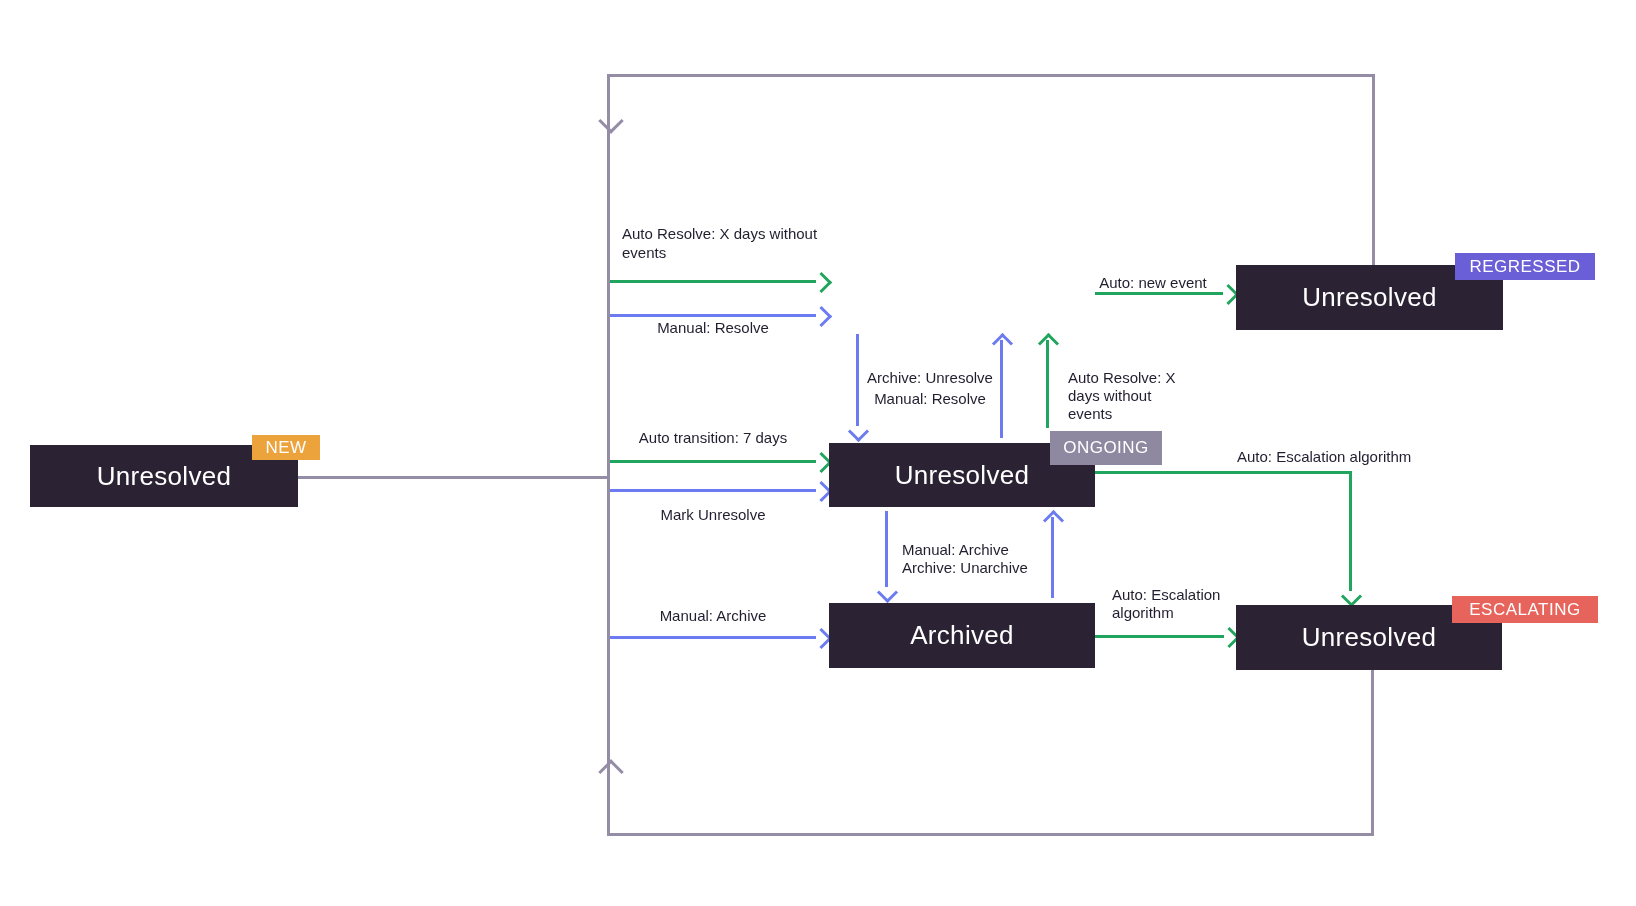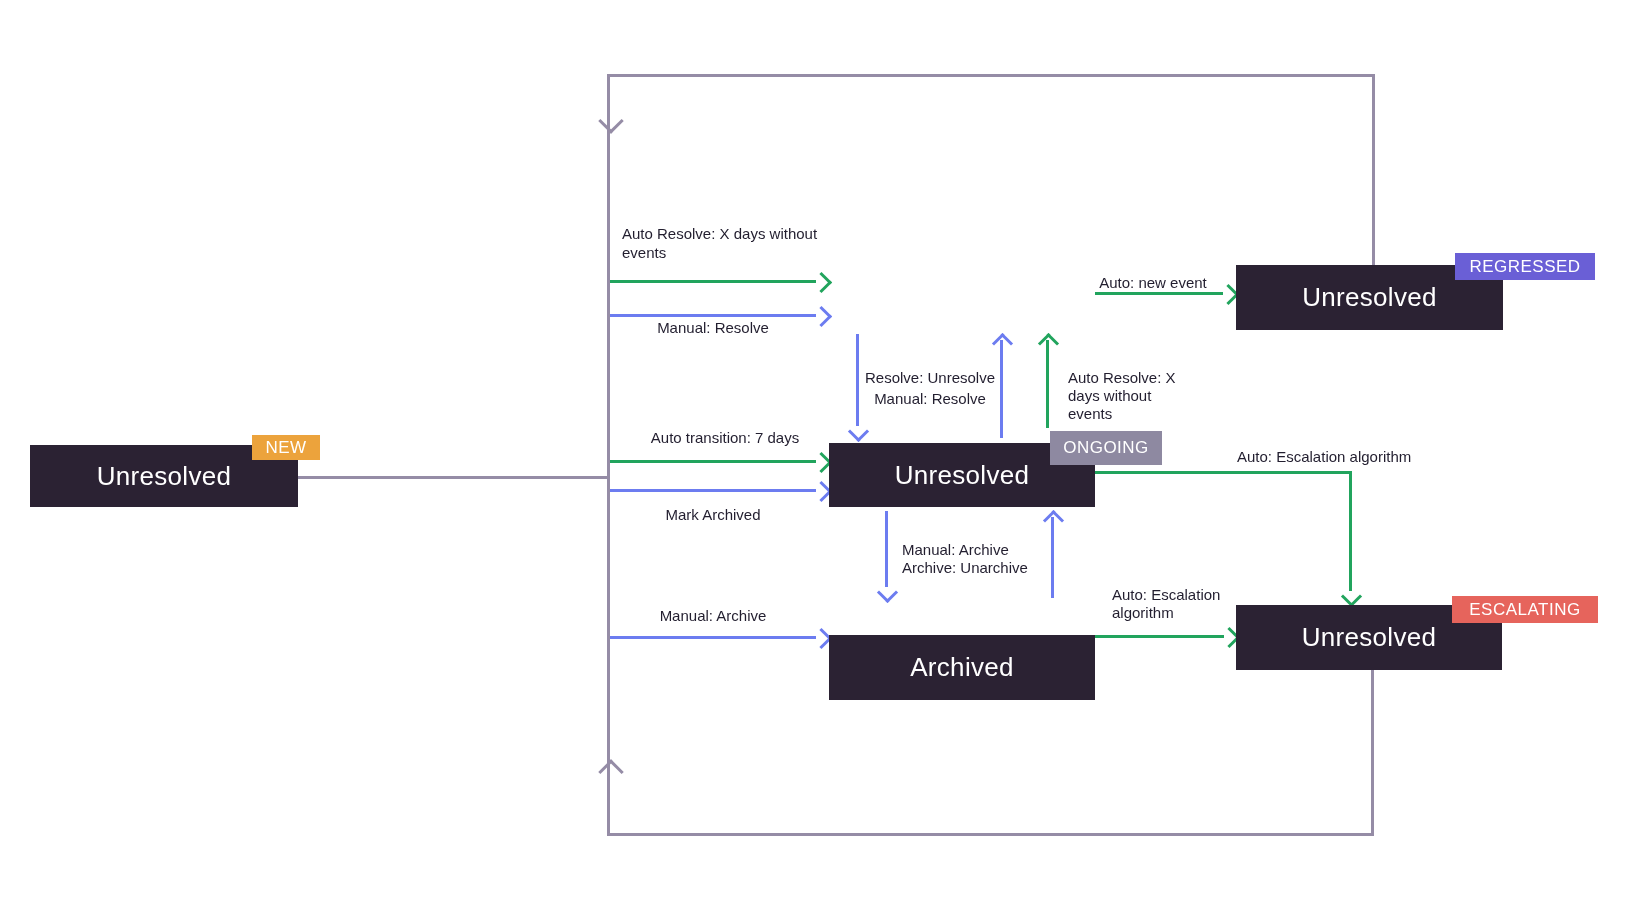--- a/index.html
+++ b/index.html
@@ -50,34 +50,34 @@
   <span class="chev green-c dir-right" style="left:814px;top:275px;"></span>
   <div class="line blue-l" style="left:610px;top:314px;width:206px;height:3px;"></div>
   <span class="chev blue-c dir-right" style="left:814px;top:309px;"></span>
   <div class="lbl" style="left:622px;top:224px;width:200px;">Auto Resolve: X days without events</div>
   <div class="lbl center" style="left:610px;top:318px;width:206px;">Manual: Resolve</div>
 
   <div class="line green-l" style="left:610px;top:460px;width:206px;height:3px;"></div>
   <span class="chev green-c dir-right" style="left:814px;top:455px;"></span>
   <div class="line blue-l" style="left:610px;top:489px;width:206px;height:3px;"></div>
   <span class="chev blue-c dir-right" style="left:814px;top:484px;"></span>
-  <div class="lbl center" style="left:610px;top:428px;width:206px;padding-left:12px;">Auto transition: 7 days</div>
-  <div class="lbl center" style="left:610px;top:505px;width:206px;">Mark Archived</div>
+  <div class="lbl center" style="left:610px;top:428px;width:206px;">Auto transition: 7 days</div>
+  <div class="lbl center" style="left:610px;top:505px;width:206px;">Mark Unresolve</div>
 
   <div class="line blue-l" style="left:610px;top:636px;width:206px;height:3px;"></div>
   <span class="chev blue-c dir-right" style="left:814px;top:631px;"></span>
   <div class="lbl center" style="left:610px;top:606px;width:206px;">Manual: Archive</div>
 
   <div class="line blue-l" style="left:856px;top:334px;width:3px;height:92px;"></div>
   <span class="chev blue-c dir-down" style="left:851px;top:424px;"></span>
   <div class="line blue-l" style="left:1000px;top:340px;width:3px;height:98px;"></div>
   <span class="chev blue-c dir-up" style="left:995px;top:336px;"></span>
   <div class="line green-l" style="left:1046px;top:340px;width:3px;height:88px;"></div>
   <span class="chev green-c dir-up" style="left:1041px;top:336px;"></span>
-  <div class="lbl center" style="left:848px;top:368px;width:164px;">Resolve: Unresolve</div>
+  <div class="lbl center" style="left:848px;top:368px;width:164px;">Archive: Unresolve</div>
   <div class="lbl center" style="left:848px;top:389px;width:164px;">Manual: Resolve</div>
   <div class="lbl" style="left:1068px;top:369px;width:118px;line-height:18px;">Auto Resolve: X days without events</div>
 
   <div class="line blue-l" style="left:885px;top:511px;width:3px;height:76px;"></div>
   <span class="chev blue-c dir-down" style="left:880px;top:585px;"></span>
   <div class="line blue-l" style="left:1051px;top:517px;width:3px;height:81px;"></div>
   <span class="chev blue-c dir-up" style="left:1046px;top:513px;"></span>
   <div class="lbl" style="left:902px;top:541px;line-height:18px;">Manual: Archive</div>
   <div class="lbl" style="left:902px;top:559px;line-height:18px;">Archive: Unarchive</div>
 
@@ -98,21 +98,21 @@
     <span>Unresolved</span>
   </div>
   <div class="badge" style="left:252px;top:435px;width:68px;height:25px;background:var(--badge-new);">NEW</div>
 
 
   <div class="state z2" style="left:829px;top:443px;width:266px;height:64px;">
     <span>Unresolved</span>
   </div>
   <div class="badge" style="left:1050px;top:431px;width:112px;height:34px;background:var(--badge-ongoing);">ONGOING</div>
 
-  <div class="state z2" style="left:829px;top:603px;width:266px;height:65px;margin-top:32px;">
+  <div class="state z2" style="left:829px;top:603px;width:266px;height:65px;">
     <span>Archived</span>
   </div>
 
   <div class="state z2" style="left:1236px;top:265px;width:267px;height:65px;">
     <span>Unresolved</span>
   </div>
   <div class="badge" style="left:1455px;top:253px;width:140px;height:27px;background:var(--badge-regressed);">REGRESSED</div>
 
   <div class="state z2" style="left:1236px;top:605px;width:266px;height:65px;">
     <span>Unresolved</span>

